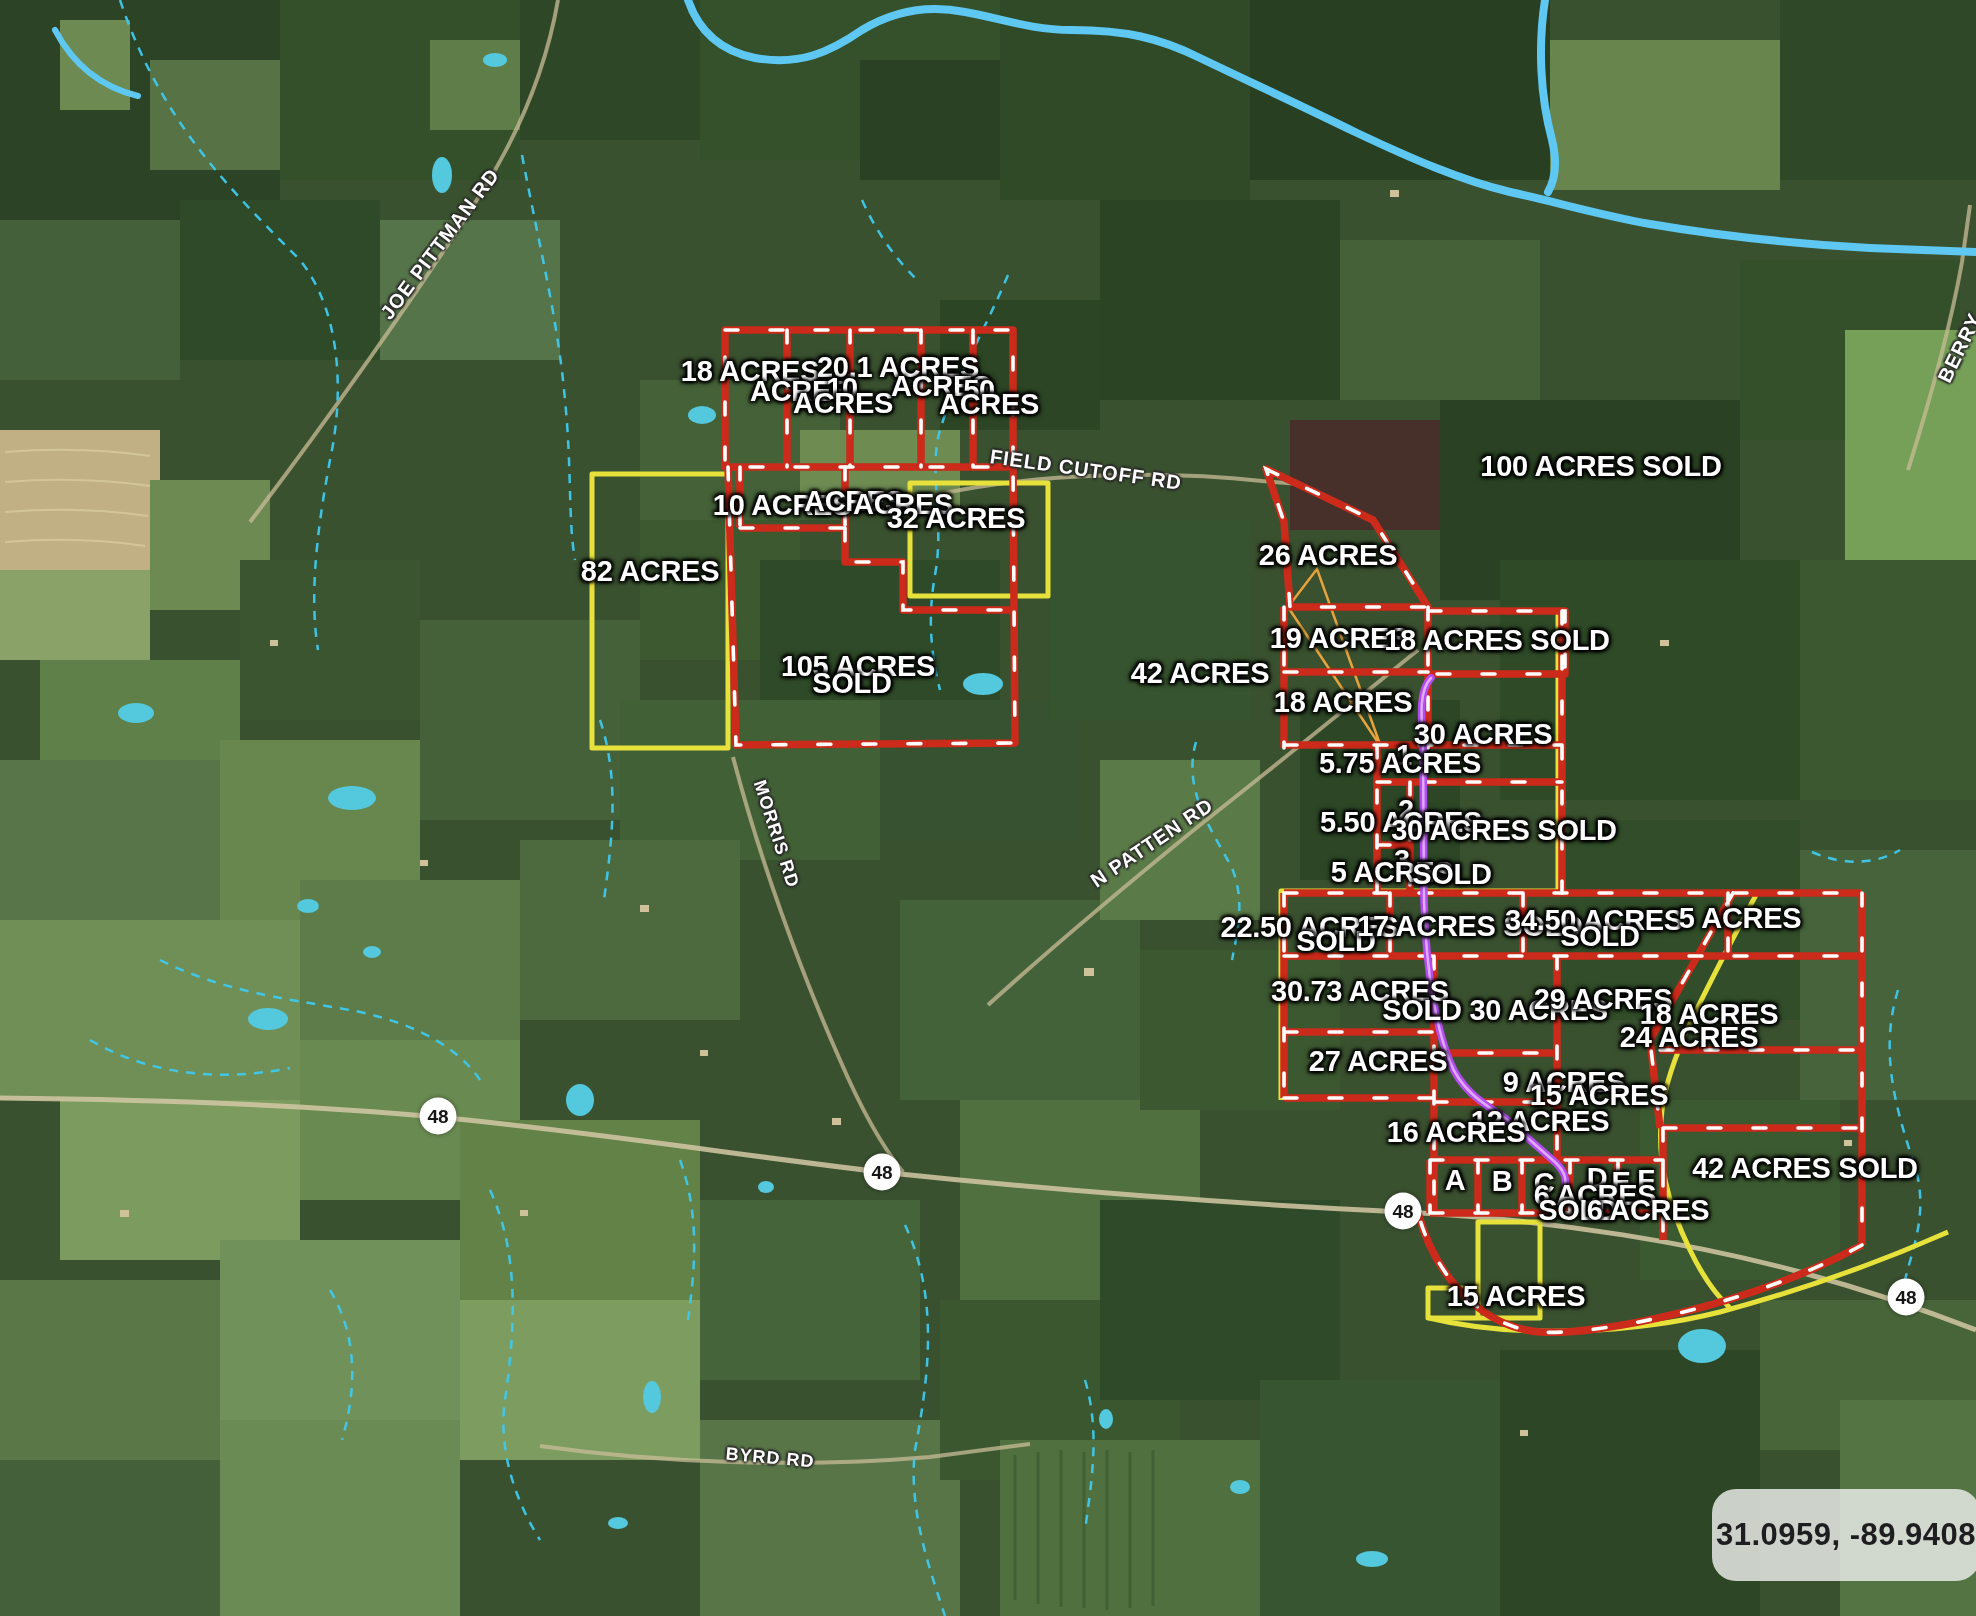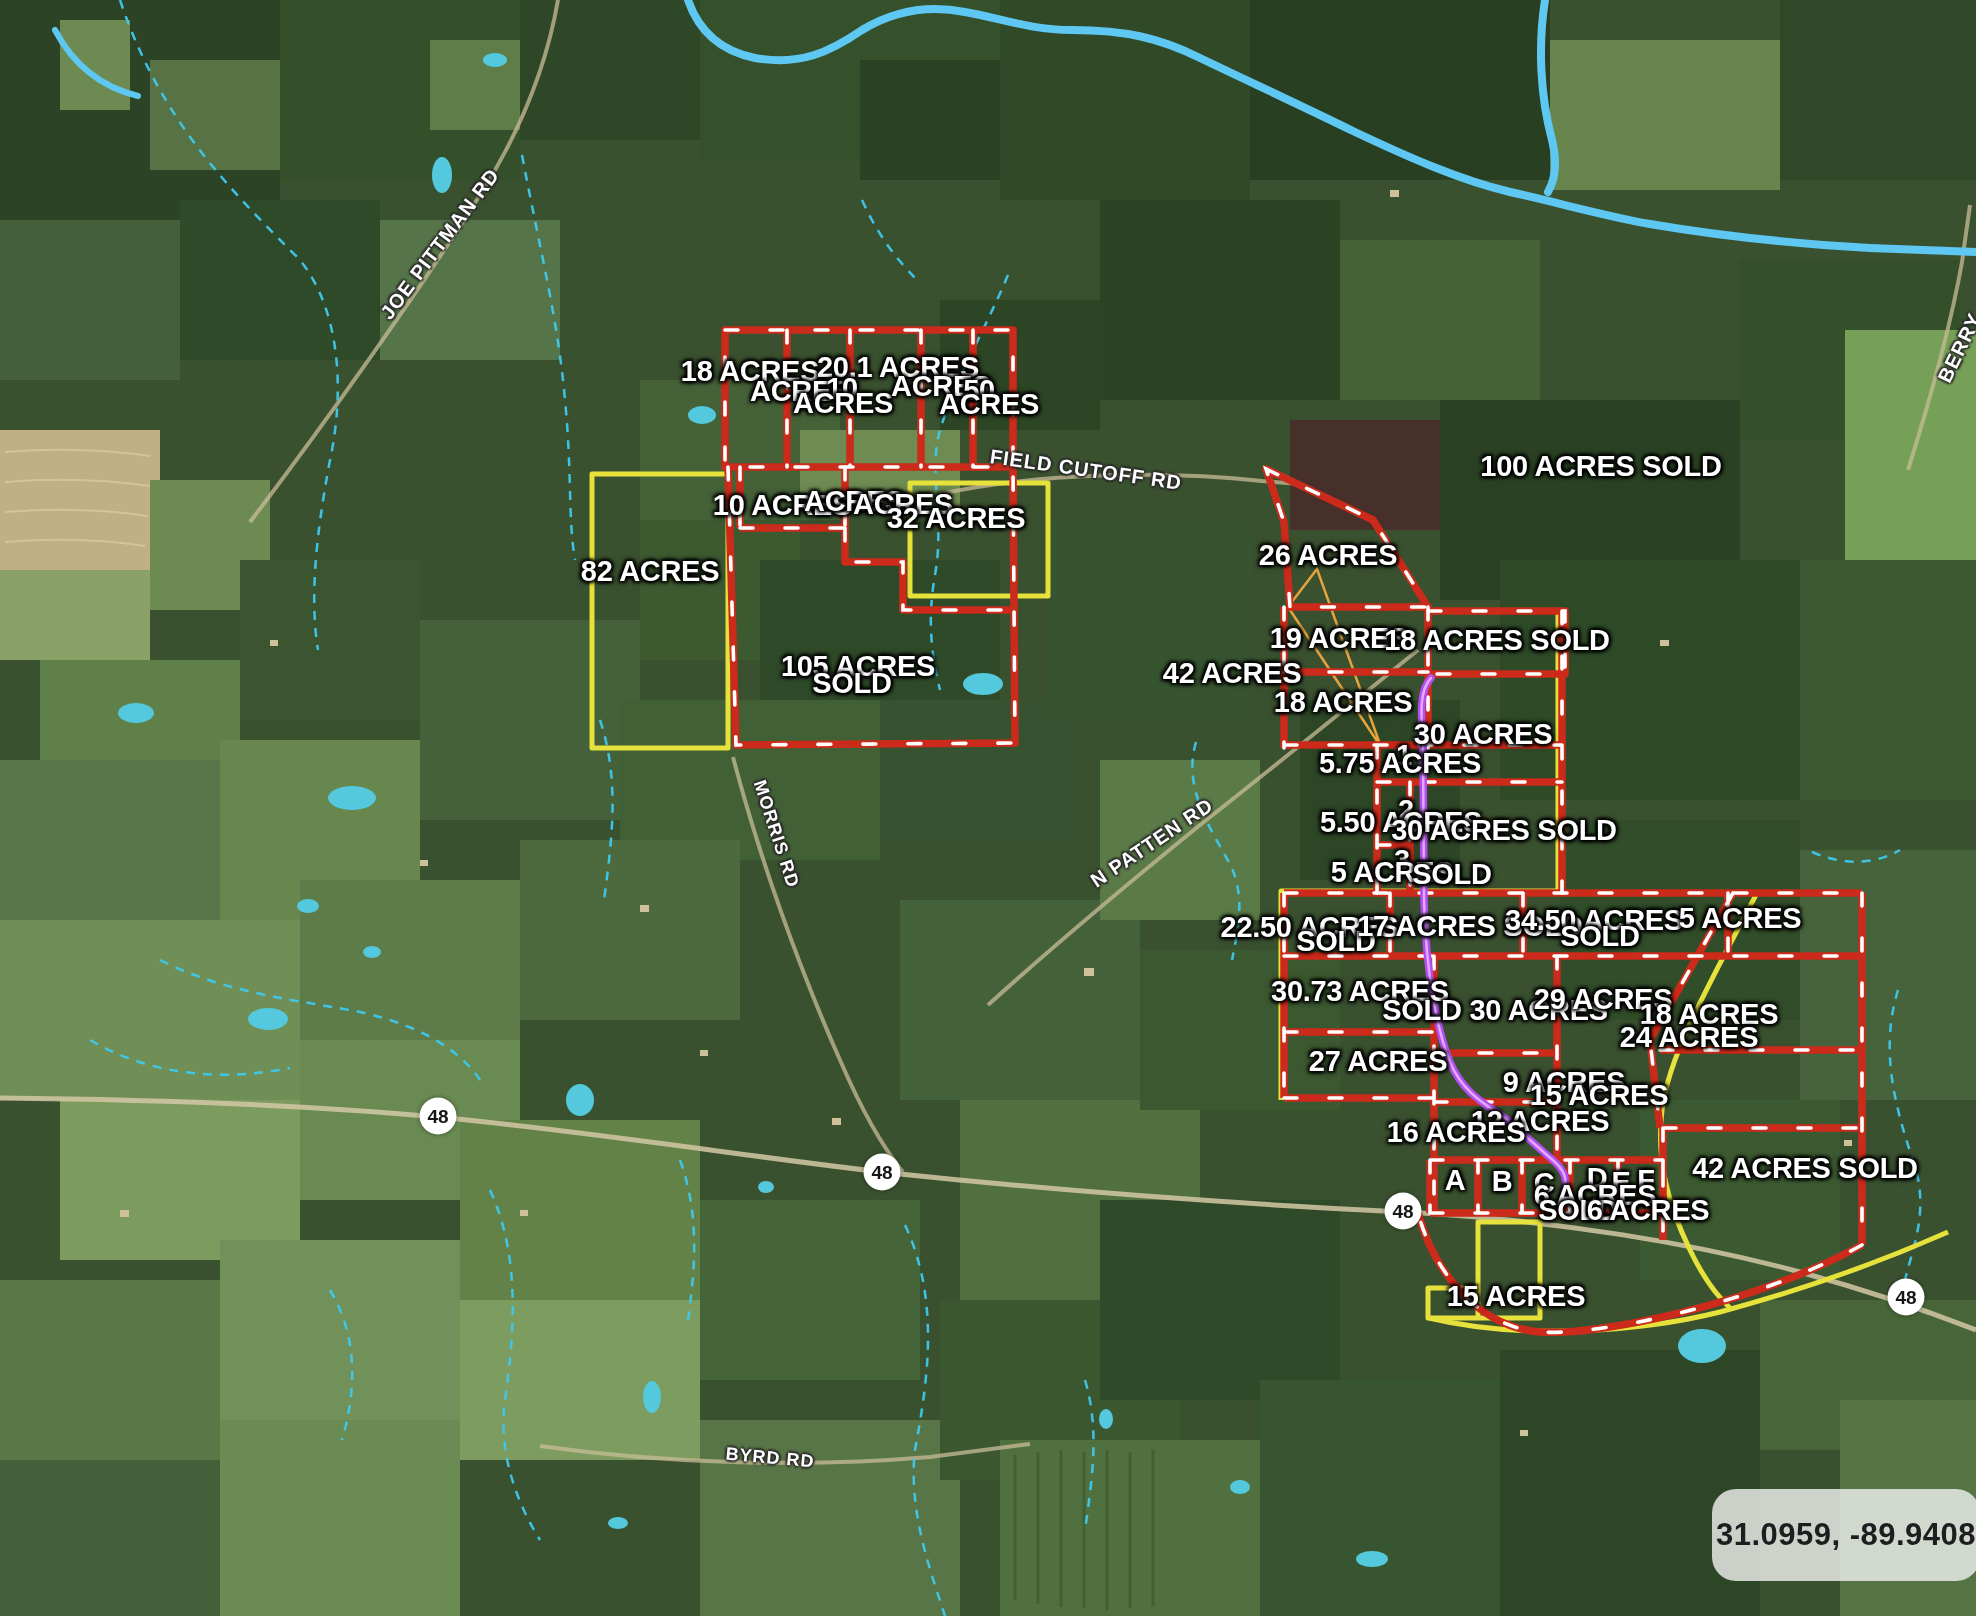--- a/index.html
+++ b/index.html
@@ -242,21 +242,21 @@
       <div class="plabel" style="left: 854px; top: 501px;">ACRES</div>
       <div class="plabel" style="left: 903px; top: 504px;">ACRES</div>
       <div class="plabel" style="left: 956px; top: 518px;">32 ACRES</div>
       <div class="plabel" style="left: 650px; top: 571px;">82 ACRES</div>
       <div class="plabel" style="left: 858px; top: 666px;">105 ACRES</div>
       <div class="plabel" style="left: 852px; top: 683px;">SOLD</div>
       <div class="plabel" style="left: 1601px; top: 466px;">100 ACRES SOLD</div>
       <div class="plabel" style="left: 1328px; top: 555px;">26 ACRES</div>
       <div class="plabel" style="left: 1339px; top: 638px;">19 ACRES</div>
       <div class="plabel" style="left: 1497px; top: 640px;">18 ACRES SOLD</div>
-      <div class="plabel" style="left: 1200px; top: 673px; margin-left: 32px;">42 ACRES</div>
+      <div class="plabel" style="left: 1200px; top: 673px;">42 ACRES</div>
       <div class="plabel" style="left: 1343px; top: 702px;">18 ACRES</div>
       <div class="plabel" style="left: 1483px; top: 734px;">30 ACRES</div>
       <div class="plabel" style="left: 1404px; top: 755px;">1</div>
       <div class="plabel" style="left: 1400px; top: 763px;">5.75 ACRES</div>
       <div class="plabel" style="left: 1406px; top: 810px;">2</div>
       <div class="plabel" style="left: 1401px; top: 822px;">5.50 ACRES</div>
       <div class="plabel" style="left: 1504px; top: 830px;">30 ACRES SOLD</div>
       <div class="plabel" style="left: 1402px; top: 860px;">3</div>
       <div class="plabel" style="left: 1392px; top: 872px;">5 ACRES</div>
       <div class="plabel" style="left: 1452px; top: 874px;">SOLD</div>

